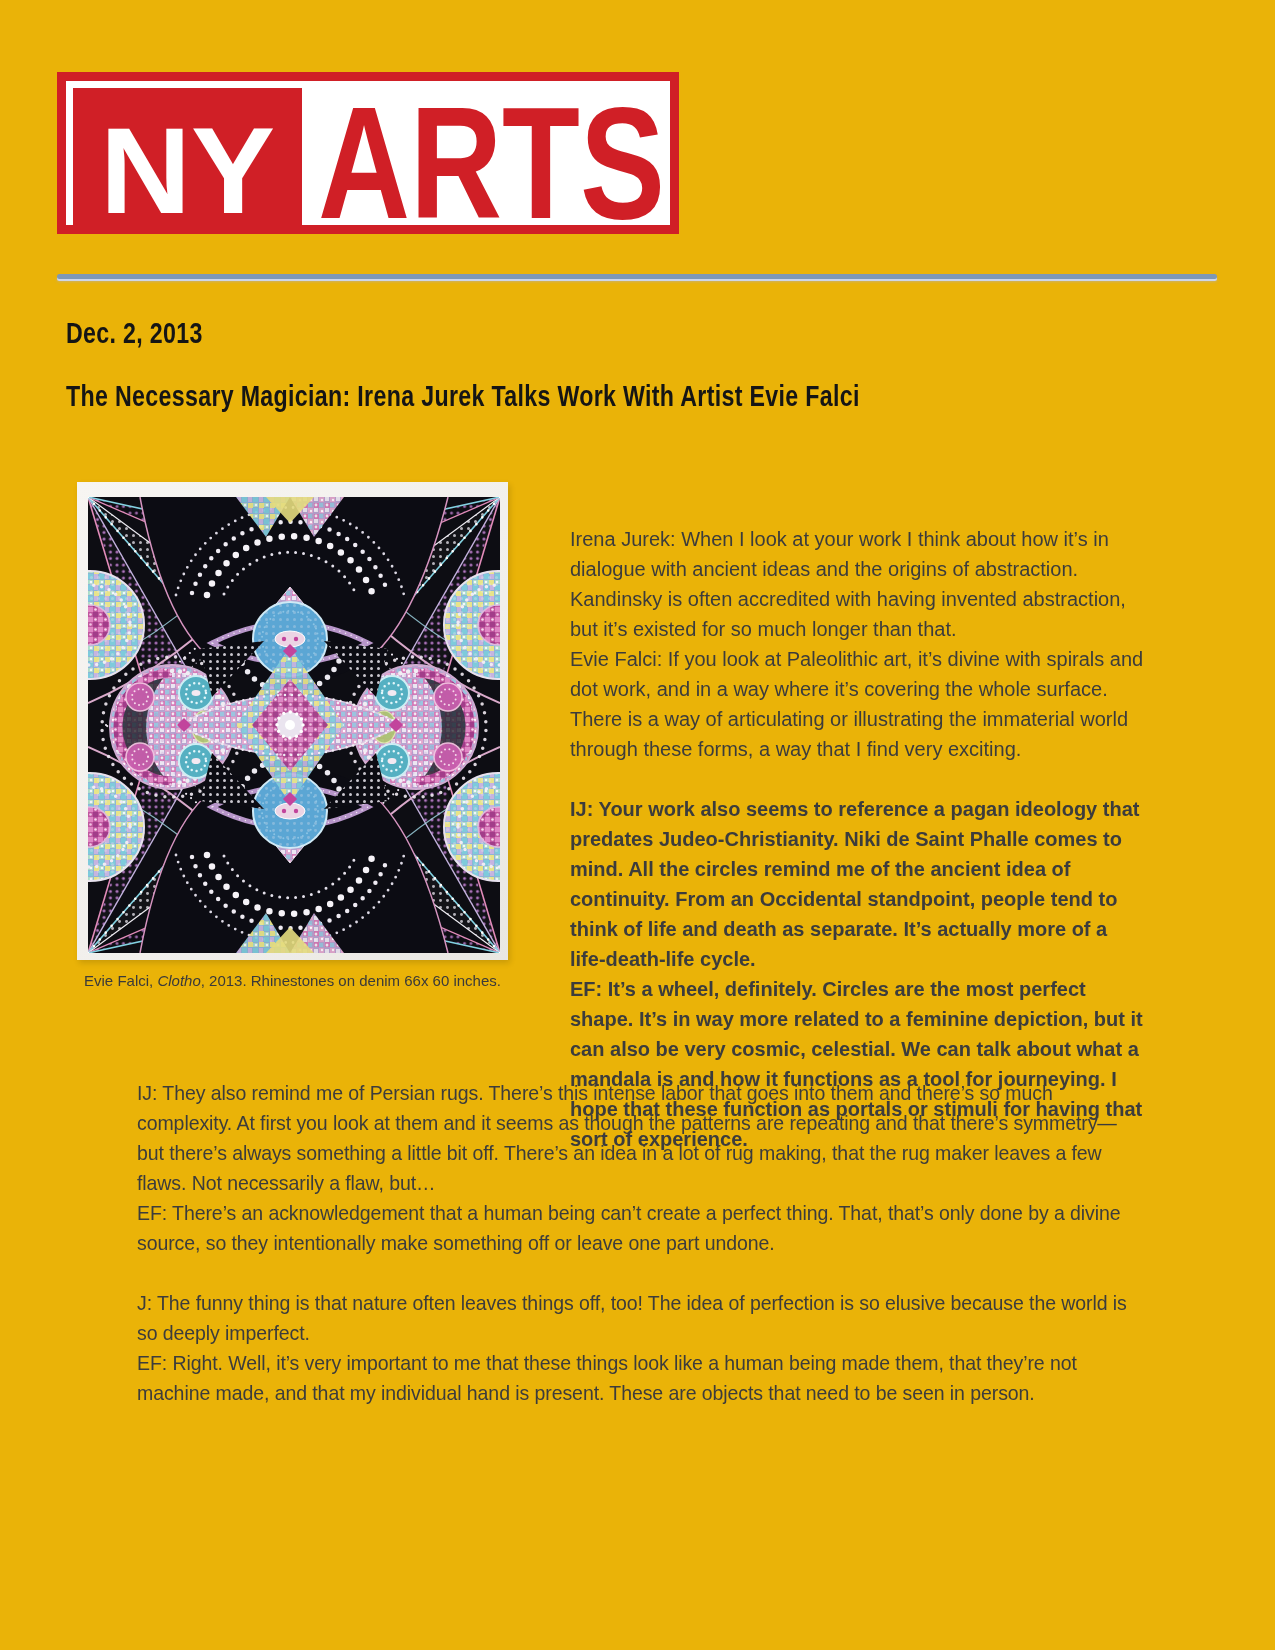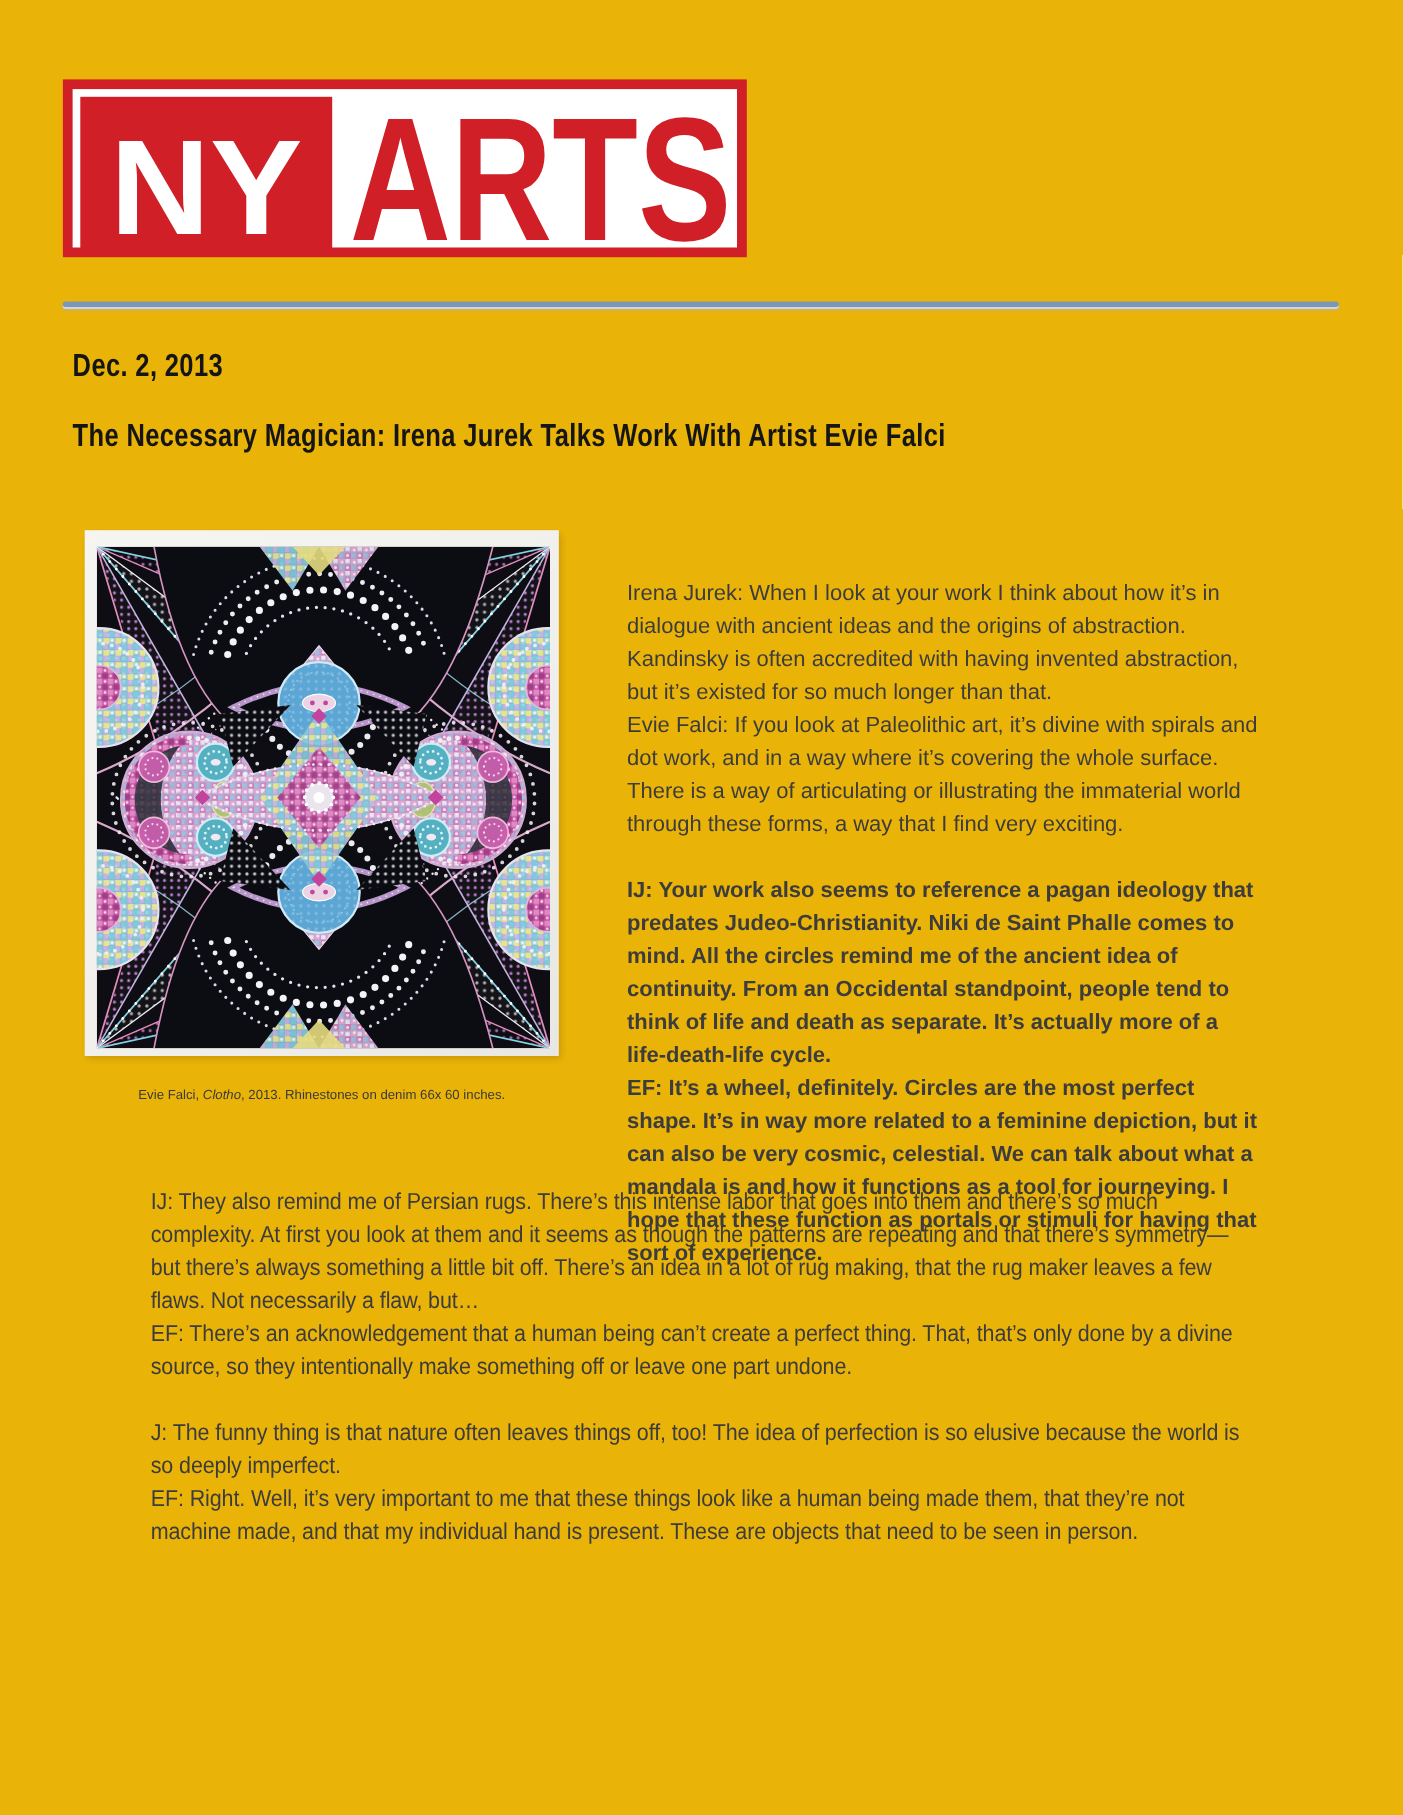--- a/index.html
+++ b/index.html
@@ -29,22 +29,22 @@
 
   
   .figure { position:absolute; left:77px; top:482px; width:431px; margin:0; }
   .photo {
     position:relative; width:431px; height:478px;
     background:linear-gradient(135deg,#f7f5f2 0%, #f1efeb 60%, #e9e7e2 100%);
     box-shadow:2px 3px 6px rgba(0,0,0,.14);
   }
   #artwork { position:absolute; left:11px; top:15px; width:412px; height:456px; display:block; }
   .figure figcaption {
-    margin-top:26px; width:100%; text-align:center;
-    font-size:12px; line-height:19px; color:#3a3a3a;
+    margin-top:11px; width:100%; text-align:center;
+    font-size:15px; line-height:19px; color:#3a3a3a;
   }
   .figure figcaption em { font-style:italic; }
 
   
   .side-col {
     position:absolute; left:570px; top:480px; width:578px;
     font-size:20px; line-height:30px; color:#3c3c3c;margin-top:44px;
   }
   .side-col .para + .para { margin-top:30px;font-weight:bold; }
 

